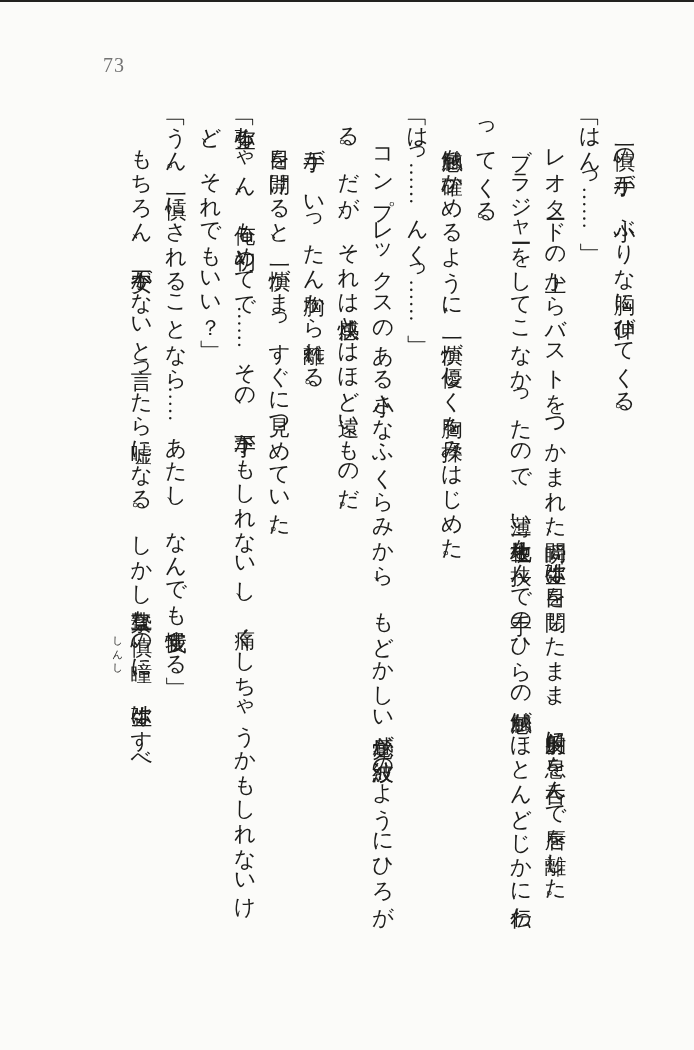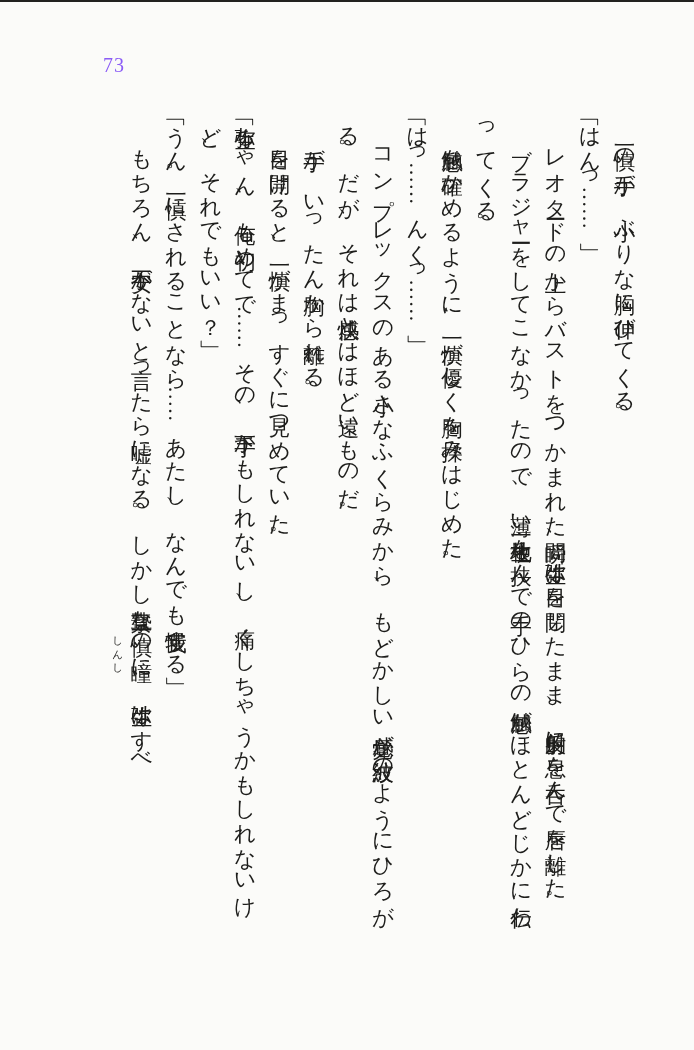--- a/index.html
+++ b/index.html
@@ -25,21 +25,21 @@
     left: 0;
     width: 694px;
     height: 2px;
     background: #222220;
   }
   .page-number {
     position: absolute;
     left: 103px;
     top: 54px;
     font-size: 20px;
-    color: #8b5cf6;
+    color: #737373;
     letter-spacing: 1px;
   }
   .text-block {
     position: absolute;
     top: 112px;
     right: 53px;
     height: 820px;
     writing-mode: vertical-rl;
     text-orientation: mixed;
     color: #1d1d1b;

